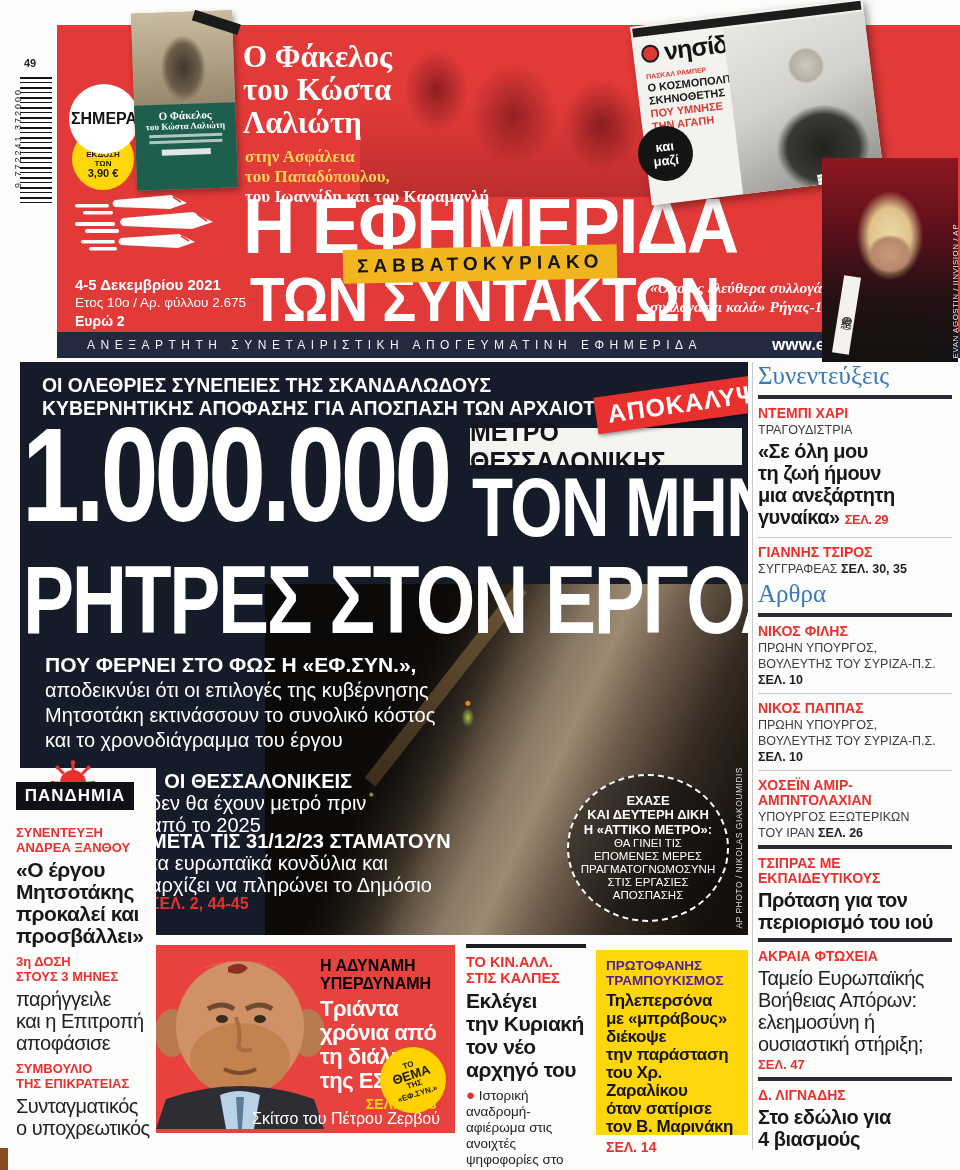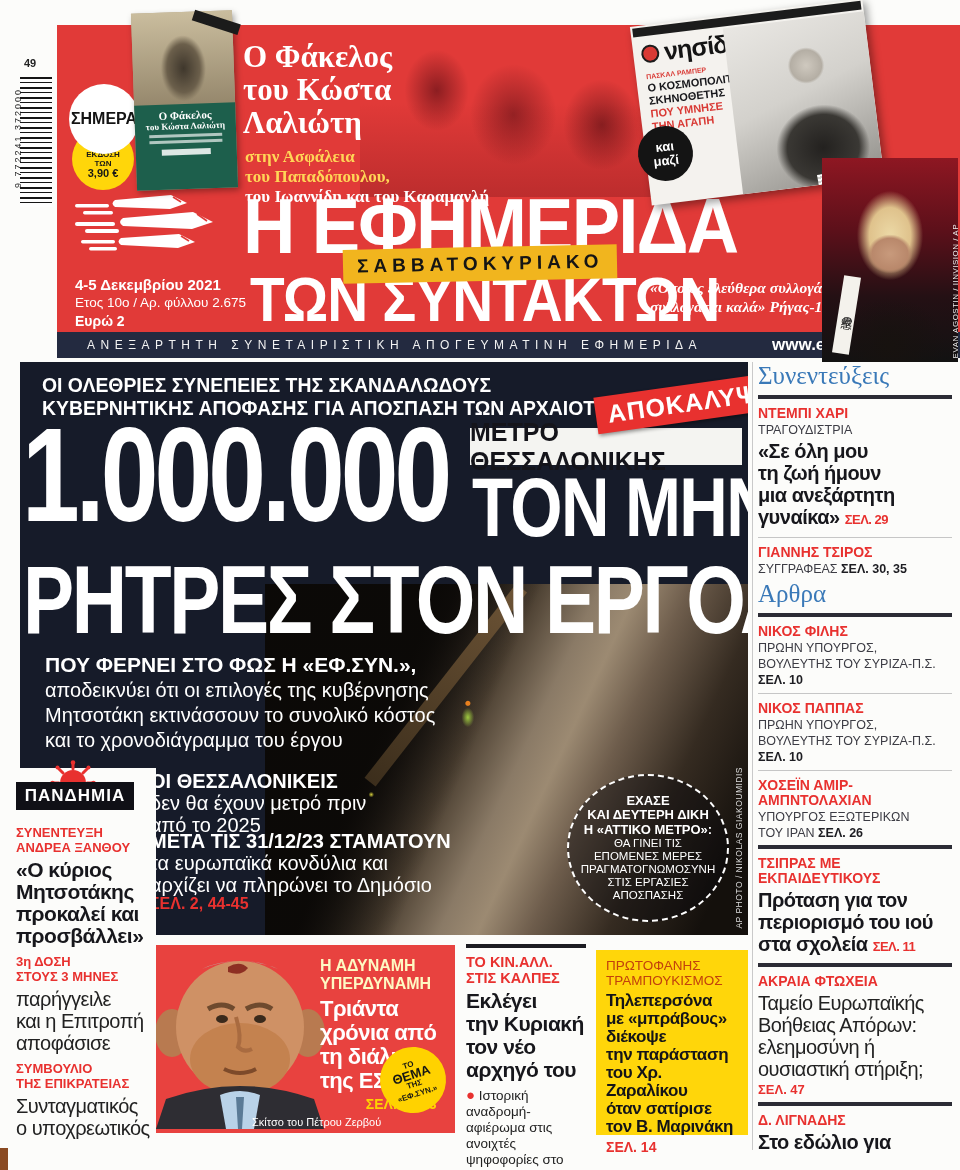--- a/index.html
+++ b/index.html
@@ -110,21 +110,21 @@
   #mn-number{left:2px;top:48px;font-size:133px;line-height:130px;font-weight:800;color:#fff;
     letter-spacing:-5px;transform:scaleX(.78);}
   #mn-label{left:450px;top:66px;width:272px;height:37px;background:#f4f4f1;color:#14141a;
     display:flex;align-items:center;justify-content:center;font-size:25px;font-weight:800;z-index:5;}
   #mn-rest{left:452px;top:104px;font-size:84px;line-height:82px;font-weight:800;color:#fff;letter-spacing:-2px;transform:scaleX(.8);}
   #mn-line2{left:3px;top:190px;font-size:97px;line-height:96px;font-weight:800;color:#fff;letter-spacing:-3px;transform:scaleX(.79);}
   #mn-deck{left:25px;top:290px;color:#fff;}
   #mn-deck .b{font-size:21px;line-height:26px;font-weight:700;}
   #mn-deck .r{font-size:20px;line-height:25px;font-weight:400;}
   .mn-point{left:130px;color:#fff;}
-  .mn-point .b{font-size:20px;line-height:22px;font-weight:700;}
+  .mn-point .b{font-size:20px;line-height:22px;font-weight:700;text-align:center;}
   .mn-point .r{font-size:20px;line-height:22px;font-weight:400;}
   #mn-page{left:130px;top:533px;font-size:16px;}
   #mn-circle{left:547px;top:412px;width:158px;height:144px;border:2px dashed #fff;border-radius:50%;
     background:rgba(8,8,12,.42);display:flex;flex-direction:column;justify-content:center;text-align:center;
     color:#fff;z-index:5;}
   #mn-circle .cb{font-size:13px;line-height:14.5px;font-weight:700;}
   #mn-circle .cr{font-size:11.5px;line-height:13px;font-weight:400;}
   #mn-credit{right:4px;bottom:6px;color:#ddd;font-size:8.5px;letter-spacing:.5px;
     writing-mode:vertical-rl;transform:rotate(180deg);position:absolute;}
   
@@ -145,37 +145,37 @@
   .sb-name{color:#e8312f;font-size:14px;line-height:15px;font-weight:700;}
   .sb-role{color:#3c3c44;font-size:12.5px;line-height:14px;margin-top:2px;}
   .sb-role .dk{color:#1d1d22;font-weight:700;}
   .sb-quote{font-size:20px;line-height:22px;font-weight:700;letter-spacing:-.5px;color:#17171c;margin-top:3px;}
   .sb-title-reg{font-size:20px;line-height:22px;letter-spacing:-.5px;color:#222;margin-top:3px;}
   .sb-pageline{font-size:13px;margin-top:2px;}
   .sb-inpg{font-size:13px;}
   
   #gorb-box{left:148px;top:945px;width:307px;height:188px;background:#e8423f;overflow:hidden;}
   #gorb-text{position:absolute;left:172px;top:12px;}
-  #gorb-text .k{color:#fef9c3;font-size:16px;line-height:18px;font-weight:700;}
+  #gorb-text .k{color:#000000;font-size:16px;line-height:18px;font-weight:700;}
   #gorb-text .t{color:#fff;font-size:22px;line-height:24px;font-weight:700;margin-top:4px;letter-spacing:-.5px;}
   #gorb-text .p{color:#ffd200;font-size:14px;font-weight:700;margin-top:3px;text-align:right;}
   #gorb-badge{position:absolute;left:232px;top:102px;width:66px;height:66px;border-radius:50%;background:#ffd200;
     color:#151515;transform:rotate(-18deg);display:flex;flex-direction:column;align-items:center;justify-content:center;
     line-height:10px;z-index:3;}
   #gorb-badge .s1{font-size:8px;font-weight:700;}
   #gorb-badge .s2{font-size:13px;font-weight:800;}
-  #gorb-credit{position:absolute;left:104px;bottom:5px;color:#fff;font-size:11px;}
+  #gorb-credit{position:absolute;left:104px;bottom:5px;color:#fff;font-size:16px;}
   #kinal{left:466px;top:944px;width:120px;height:192px;}
   #kinal .toprule{height:4px;background:#1c1c22;}
   #kinal .k{color:#e8312f;font-size:14.5px;line-height:16px;font-weight:700;margin-top:6px;}
   #kinal .t{color:#17171c;font-size:21px;line-height:23px;font-weight:700;letter-spacing:-.5px;margin-top:3px;}
   #kinal .n{font-size:13.5px;line-height:16px;color:#222;margin-top:6px;}
   #kinal .n .dot{color:#e8312f;font-size:15px;}
   #zara{left:596px;top:950px;width:152px;height:185px;background:#ffd60a;padding:8px 10px;box-sizing:border-box;}
-  #zara .k{color:#c2410c;font-size:13.5px;line-height:15px;font-weight:400;}
+  #zara .k{color:#4c1d95;font-size:13.5px;line-height:15px;font-weight:700;}
   #zara .t{color:#141418;font-size:17px;line-height:18px;font-weight:700;letter-spacing:-.4px;margin-top:4px;}
   #zara .p{font-size:14px;margin-top:3px;}
   #footer-sliver{left:0;top:1148px;width:8px;height:22px;background:#8a4a22;}
 </style>
 </head>
 <body>
 
 <div id="page">
 
   <div id="red-band" class="ab"></div>
@@ -351,21 +351,21 @@
           </g>
         </svg>
       </div>
       <div id="pan-label">ΠΑΝΔΗΜΙΑ</div>
     </div>
     <div class="pan-kicker">
       <div>ΣΥΝΕΝΤΕΥΞΗ</div>
       <div>ΑΝΔΡΕΑ ΞΑΝΘΟΥ</div>
     </div>
     <div class="pan-quote">
-      <div>«Ο κύριος</div>
+      <div>«Ο έργου</div>
       <div>Μητσοτάκης</div>
       <div>προκαλεί και</div>
       <div>προσβάλλει»</div>
     </div>
     <div class="pan-kicker">
       <div>3η ΔΟΣΗ</div>
       <div>ΣΤΟΥΣ 3 ΜΗΝΕΣ</div>
     </div>
     <div class="pan-text">
       <div>παρήγγειλε</div>
@@ -423,22 +423,20 @@
     <div class="sb-role">
       <span>ΤΟΥ ΙΡΑΝ</span>
       <span class="dk">ΣΕΛ. 26</span>
     </div>
     <div class="sb-rule"></div>
     <div class="sb-name">ΤΣΙΠΡΑΣ ΜΕ</div>
     <div class="sb-name">ΕΚΠΑΙΔΕΥΤΙΚΟΥΣ</div>
     <div class="sb-quote">
       <div>Πρόταση για τον</div>
       <div>περιορισμό του ιού</div>
-      <div><span>στα σχολεία</span>
-        <span class="pg sb-inpg">ΣΕΛ. 11</span></div>
     </div>
     <div class="sb-rule"></div>
     <div class="sb-name">ΑΚΡΑΙΑ ΦΤΩΧΕΙΑ</div>
     <div class="sb-title-reg">
       <div>Ταμείο Ευρωπαϊκής</div>
       <div>Βοήθειας Απόρων:</div>
       <div>ελεημοσύνη ή</div>
       <div>ουσιαστική στήριξη;</div>
     </div>
     <div class="sb-pageline pg">ΣΕΛ. 47</div>

